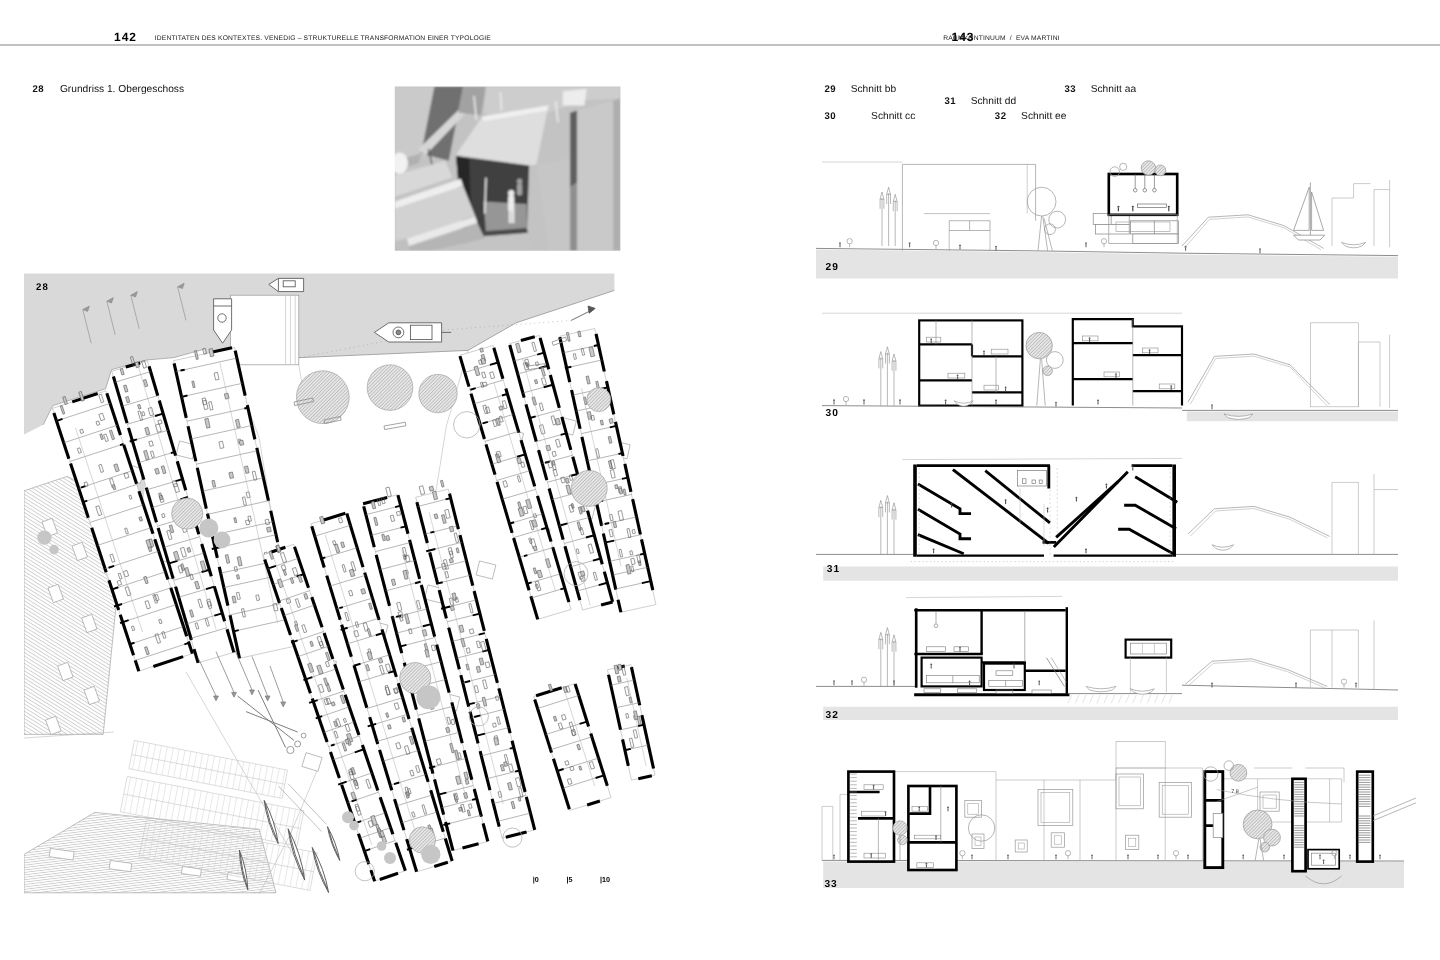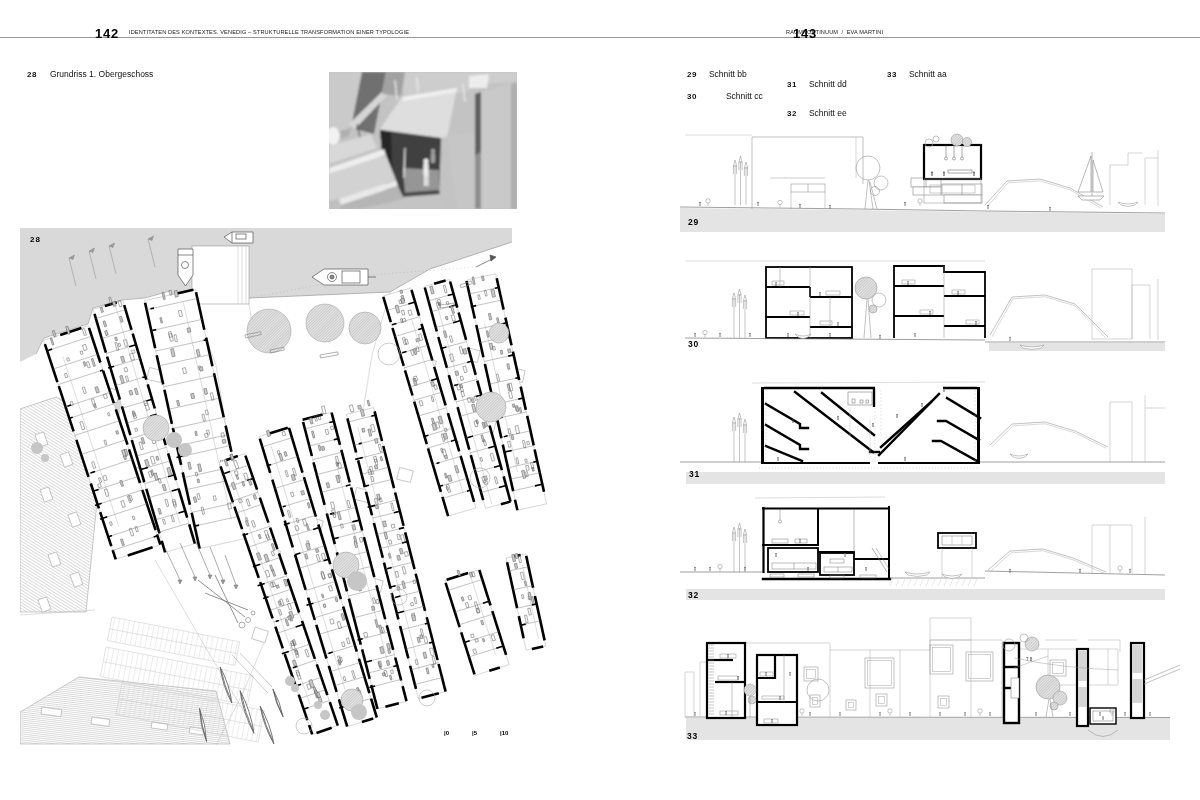--- a/index.html
+++ b/index.html
@@ -1,16 +1,16 @@
 <!DOCTYPE html>
 <html><head><meta charset="utf-8"><style>
 html,body{margin:0;padding:0;background:#fff;width:1200px;height:800px;overflow:hidden;}
 body{font-family:"Liberation Sans",sans-serif;position:relative;-webkit-font-smoothing:antialiased;}
 .hdr{position:absolute;font-size:5.6px;letter-spacing:0.14px;color:#1a1a1a;}
-.pgno{position:absolute;font-size:13px;font-weight:bold;letter-spacing:0.8px;color:#000;}
+.pgno{position:absolute;font-size:10px;font-weight:bold;letter-spacing:0.8px;color:#000;}
 .cap{position:absolute;font-size:8.5px;color:#111;}
 .capno{font-weight:bold;font-size:8px;letter-spacing:0.5px;}
 </style></head><body>
 
 <div style="position:absolute;left:0;top:37px;width:1200px;height:1px;background:#999;"></div>
 
 <div class="pgno" style="left:95px;top:26px;">142</div>
 
 <div class="hdr" style="left:129px;top:29px;">IDENTITATEN DES KONTEXTES. VENEDIG – STRUKTURELLE TRANSFORMATION EINER TYPOLOGIE</div>
 
@@ -19,21 +19,21 @@
 <div class="hdr" style="left:786px;top:29px;">RAUMKONTINUUM&nbsp;&nbsp;/&nbsp;&nbsp;EVA MARTINI</div>
 
 <div class="cap" style="left:27px;top:69px;"><span class="capno">28</span><span style="margin-left:13px;">Grundriss 1. Obergeschoss</span></div>
 
 <div class="cap" style="left:687px;top:69px;text-align:center;"><span class="capno">29</span><span style="margin-left:12px;">Schnitt bb</span></div>
 
 <div class="cap" style="left:687px;top:91px;"><span class="capno">30</span><span style="margin-left:29px;">Schnitt cc</span></div>
 
 <div class="cap" style="left:787px;top:79px;text-align:center;"><span class="capno">31</span><span style="margin-left:12px;">Schnitt dd</span></div>
 
-<div class="cap" style="left:787px;top:91px;margin-top:17px;"><span class="capno">32</span><span style="margin-left:12px;">Schnitt ee</span></div>
+<div class="cap" style="left:829px;top:91px;"><span class="capno">32</span><span style="margin-left:12px;">Schnitt ee</span></div>
 
 <div class="cap" style="left:887px;top:69px;text-align:center;"><span class="capno">33</span><span style="margin-left:12px;">Schnitt aa</span></div>
 
 <svg style="position:absolute;left:329px;top:72px;" width="188" height="137" viewBox="0 0 188 137">
 <defs>
       <filter id="pb" x="-5%" y="-5%" width="110%" height="110%">
         <feGaussianBlur stdDeviation="1.1"></feGaussianBlur>
       </filter>
 <clipPath id="pc">
         <rect width="188" height="137"></rect>

